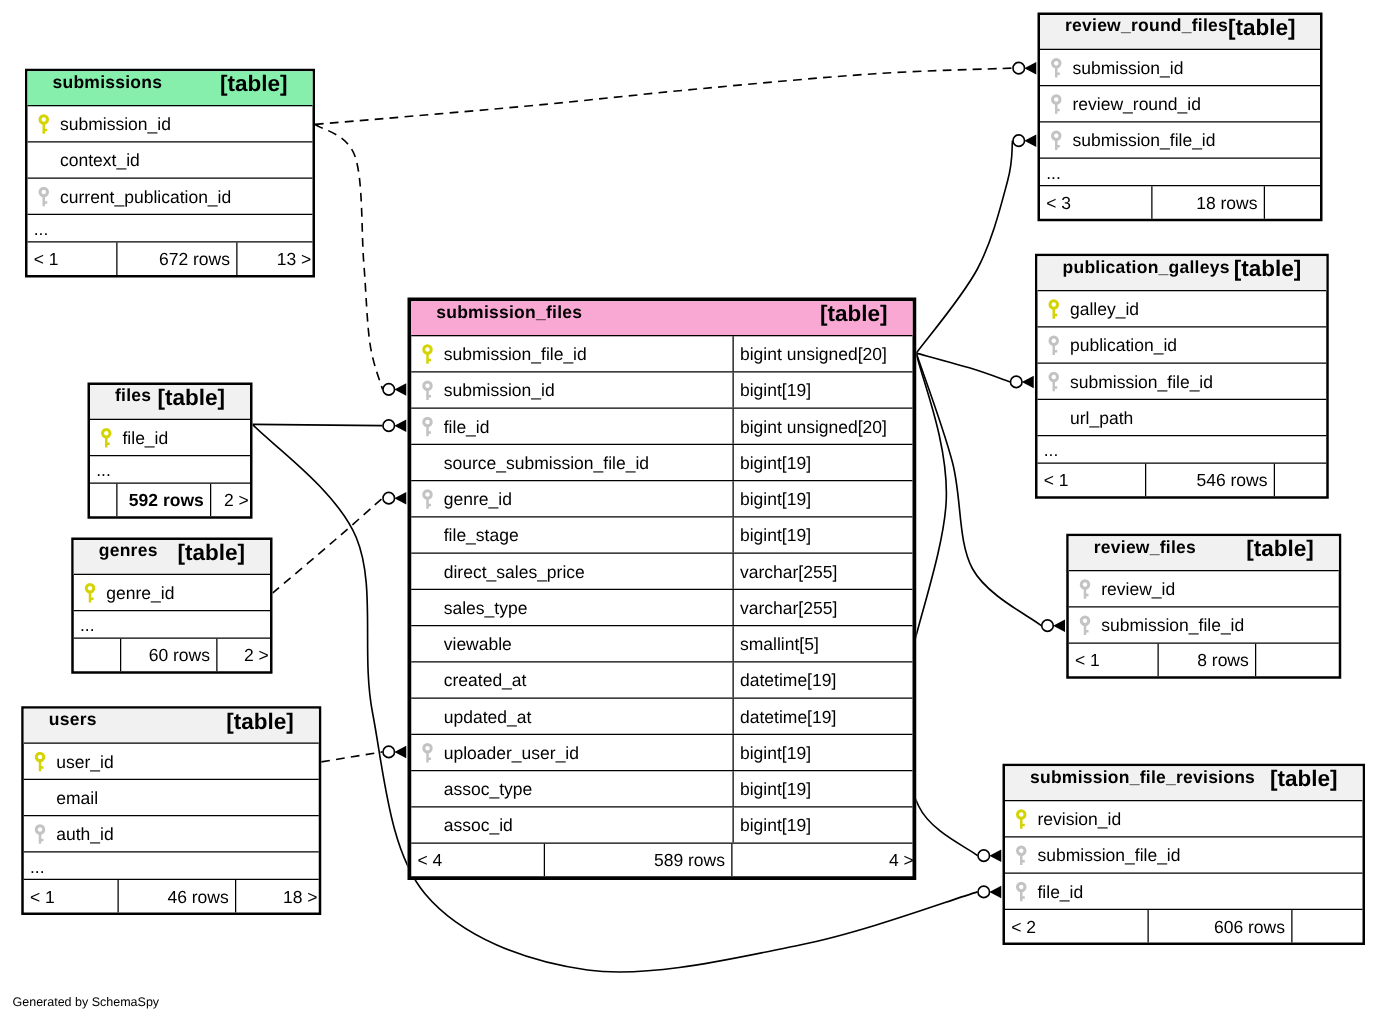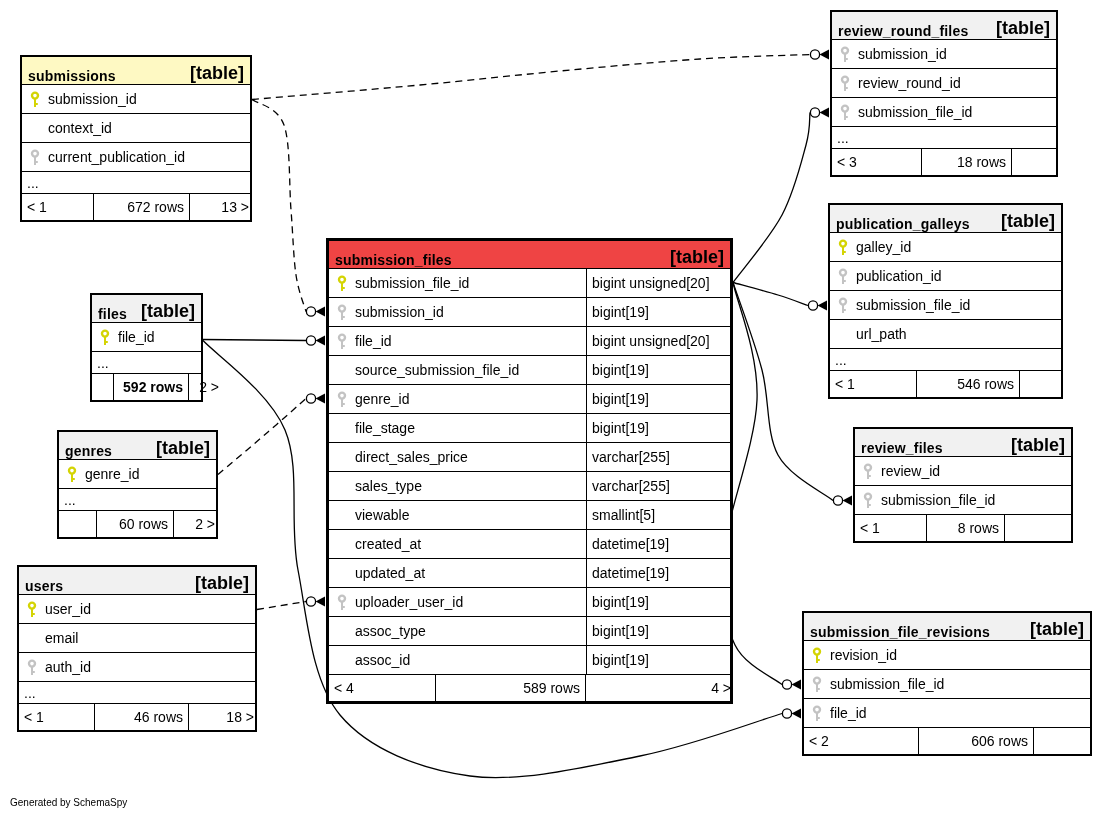--- a/index.html
+++ b/index.html
@@ -4,21 +4,21 @@
 <style>
   html,body{margin:0;padding:0;background:#fff;}
   #canvas{
     position:relative;width:1107px;height:828px;background:#ffffff;overflow:hidden;
     font-family:"Liberation Sans","DejaVu Sans",sans-serif;color:#000;
   }
   #edges{position:absolute;left:0;top:0;pointer-events:none;}
   .tbl{position:absolute;background:#fff;border:2px solid #000;box-sizing:border-box;}
   .tbl.em{border-width:3px;}
   .hdr{height:28px;background:#f1f1f1;border-bottom:1px solid #000;display:flex;
-       justify-content:space-between;align-items:flex-end;padding:0 6px;box-sizing:border-box;}
+       justify-content:space-between;align-items:flex-start;padding:0 20px;box-sizing:border-box;}
   .hdr .nm{font-weight:bold;font-size:14px;letter-spacing:.2px;}
   .hdr .bd{font-size:18px;font-weight:bold;}
   .row{height:29px;border-bottom:1px solid #000;display:flex;align-items:center;
        box-sizing:border-box;font-size:14px;position:relative;}
   .gut{width:26px;flex:0 0 26px;display:flex;justify-content:center;align-items:center;}
   .cname{white-space:nowrap;}
   .typ{position:absolute;top:0;bottom:0;border-left:1px solid #000;display:flex;
        align-items:center;padding-left:5px;font-size:14px;white-space:nowrap;box-sizing:border-box;}
   .ell{height:22px;border-bottom:1px solid #000;display:flex;align-items:flex-end;
        padding:0 0 2px 5px;font-size:14px;box-sizing:border-box;}
@@ -63,21 +63,21 @@
       <polygon points="827,300.5 827,310.5 817.5,305.5" fill="#000000"></polygon>
       <path d="M733,282.5C737.8333333333334,297.0833333333333 754.5,341.25 762,370C769.5,398.75 766.1666666666666,433.25 778,455C789.8333333333334,476.75 823.8333333333334,492.9166666666667 833,500.5" class="edge"></path>
       <circle cx="838" cy="500.5" r="4.6" fill="#fff" stroke="#000000" stroke-width="1.3"></circle>
       <polygon points="852,495.5 852,505.5 842.5,500.5" fill="#000000"></polygon>
       <path d="M733,282.5C737,302.0833333333333 758.8333333333334,353.75 757,400C755.1666666666666,446.25 725.6666666666666,519.1666666666666 722,560C718.3333333333334,600.8333333333334 725,624.25 735,645C745,665.75 774.1666666666666,677.9166666666666 782,684.5" class="edge"></path>
       <circle cx="787" cy="684.5" r="4.6" fill="#fff" stroke="#000000" stroke-width="1.3"></circle>
       <polygon points="801,679.5 801,689.5 791.5,684.5" fill="#000000"></polygon>
     </svg>
   <div id="tables">
       <div class="tbl" style="left: 20px; top: 55px; width: 232px;">
-        <div class="hdr" style="background: #fef9c3;">
+        <div class="hdr" style="background: #86efac;">
           <span class="nm">submissions</span>
           <span class="bd">[table]</span>
         </div>
         <div class="row">
           <span class="gut">
             <svg width="10" height="17" viewBox="0 0 10 17">
               <circle cx="5" cy="4.6" r="3" fill="none" stroke="#d4d404" stroke-width="2.4"></circle>
               <line x1="5" y1="7.6" x2="5" y2="16" stroke="#d4d404" stroke-width="2"></line>
               <line x1="5" y1="13" x2="7.8" y2="13" stroke="#d4d404" stroke-width="2"></line>
             </svg>
@@ -186,21 +186,21 @@
           <span class="gut"></span>
           <span class="cname">url_path</span>
         </div>
         <div class="ell">...</div>
         <div class="ftr">
           <div class="cell al b" style="flex: 0 0 87px;">&lt; 1</div>
           <div class="cell ar b" style="flex: 0 0 103px;">546 rows</div>
           <div class="cell ar" style="flex: 0 0 45px;"></div>
         </div>
       </div>
-      <div class="tbl" style="left: 70px; top: 293px; width: 113px; margin-left: 20px;">
+      <div class="tbl" style="left: 70px; top: 306px; width: 132px;">
         <div class="hdr" style="background: rgb(241, 241, 241);">
           <span class="nm">files</span>
           <span class="bd">[table]</span>
         </div>
         <div class="row">
           <span class="gut">
             <svg width="10" height="17" viewBox="0 0 10 17">
               <circle cx="5" cy="4.6" r="3" fill="none" stroke="#d4d404" stroke-width="2.4"></circle>
               <line x1="5" y1="7.6" x2="5" y2="16" stroke="#d4d404" stroke-width="2"></line>
               <line x1="5" y1="13" x2="7.8" y2="13" stroke="#d4d404" stroke-width="2"></line>
@@ -267,21 +267,21 @@
           <span class="cname">auth_id</span>
         </div>
         <div class="ell">...</div>
         <div class="ftr">
           <div class="cell al b" style="flex: 0 0 76px;">&lt; 1</div>
           <div class="cell ar b" style="flex: 0 0 94px;">46 rows</div>
           <div class="cell ar" style="flex: 0 0 70px;">18 &gt;</div>
         </div>
       </div>
       <div class="tbl em" style="left: 326px; top: 238px; width: 407px;">
-        <div class="hdr" style="background: #ef4444;">
+        <div class="hdr" style="background: #f9a8d4;">
           <span class="nm">submission_files</span>
           <span class="bd">[table]</span>
         </div>
         <div class="row">
           <span class="gut">
             <svg width="10" height="17" viewBox="0 0 10 17">
               <circle cx="5" cy="4.6" r="3" fill="none" stroke="#d4d404" stroke-width="2.4"></circle>
               <line x1="5" y1="7.6" x2="5" y2="16" stroke="#d4d404" stroke-width="2"></line>
               <line x1="5" y1="13" x2="7.8" y2="13" stroke="#d4d404" stroke-width="2"></line>
             </svg>

